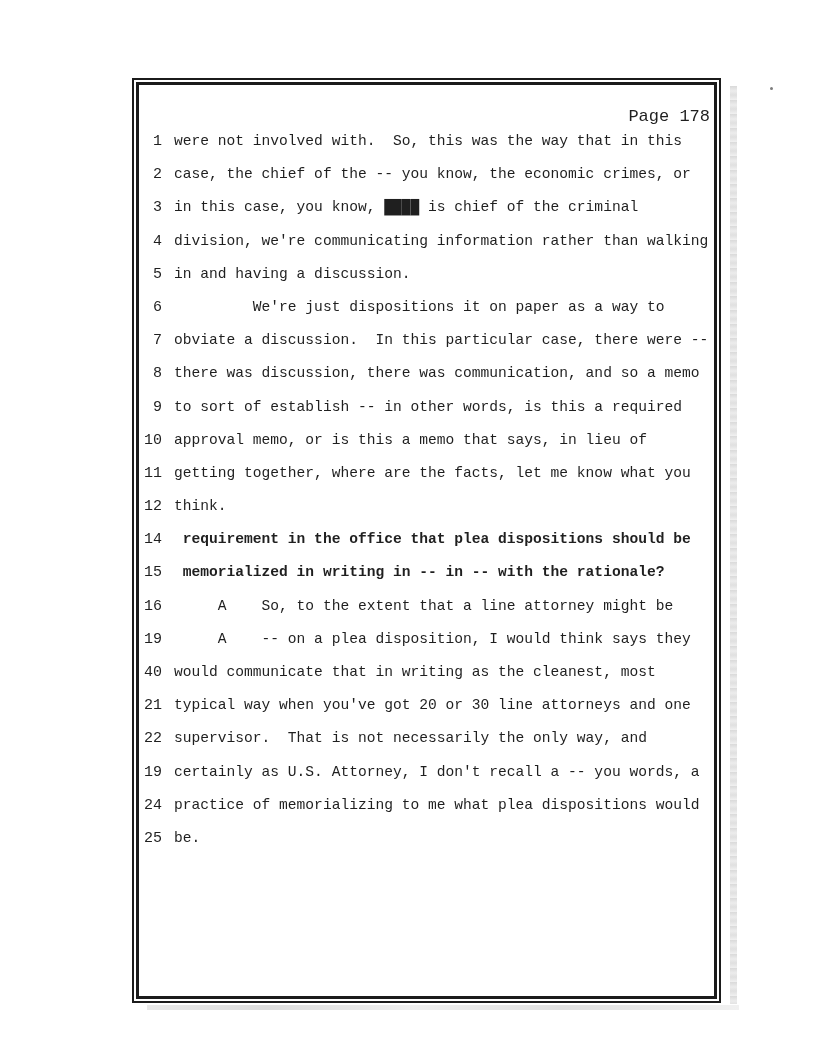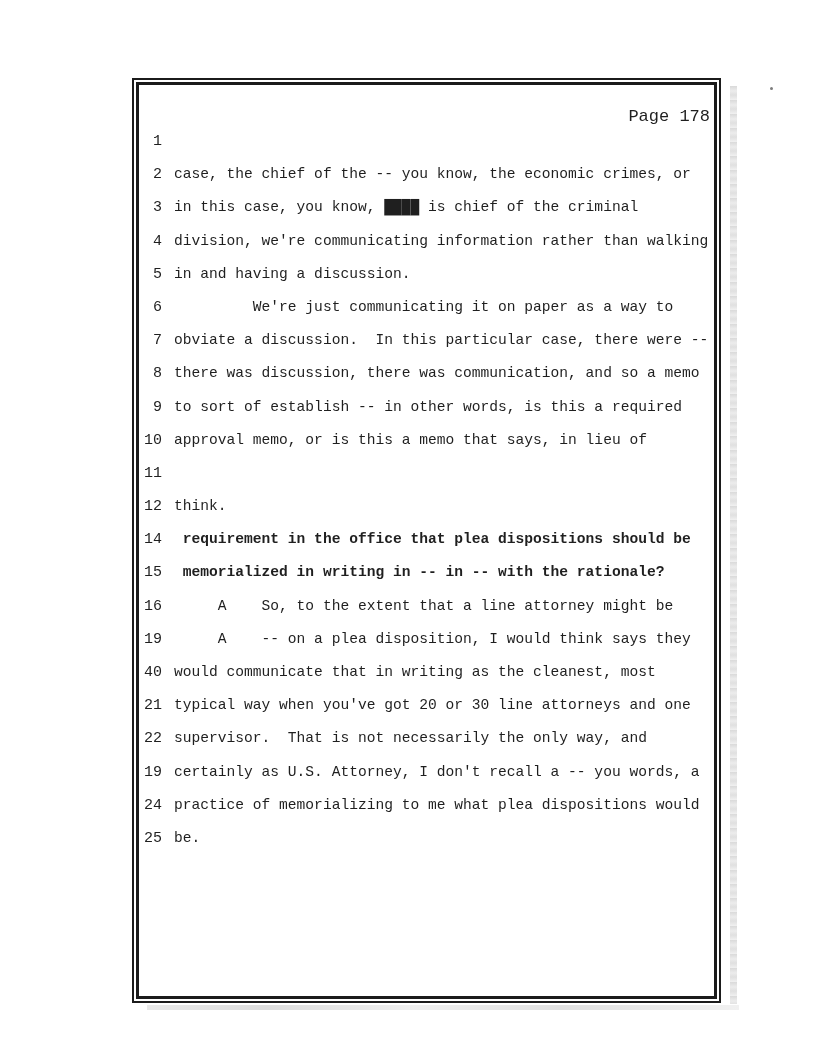--- a/index.html
+++ b/index.html
@@ -107,31 +107,31 @@
 <body>
 
 <div class="artifact-right"></div>
 <div class="artifact-bottom"></div>
 <div class="artifact-dot"></div>
 
 <div class="sheet">
   <div class="frame-inner"></div>
   <div class="page-header">Page 178</div>
   <div class="lines">
-      <div class="line"><span class="num">1</span></div>
+      <div class="line"><span class="num">1</span><span class="txt">were not involved with.  So, this was the way that in this</span></div>
       <div class="line"><span class="num">2</span><span class="txt">case, the chief of the -- you know, the economic crimes, or</span></div>
       <div class="line"><span class="num">3</span><span class="txt">in this case, you know, ████ is chief of the criminal</span></div>
       <div class="line"><span class="num">4</span><span class="txt">division, we're communicating information rather than walking</span></div>
       <div class="line"><span class="num">5</span><span class="txt">in and having a discussion.</span></div>
-      <div class="line"><span class="num">6</span><span class="txt">         We're just communicating it on paper as a way to</span></div>
+      <div class="line"><span class="num">6</span><span class="txt">         We're just dispositions it on paper as a way to</span></div>
       <div class="line"><span class="num">7</span><span class="txt">obviate a discussion.  In this particular case, there were --</span></div>
       <div class="line"><span class="num">8</span><span class="txt">there was discussion, there was communication, and so a memo</span></div>
       <div class="line"><span class="num">9</span><span class="txt">to sort of establish -- in other words, is this a required</span></div>
       <div class="line"><span class="num">10</span><span class="txt">approval memo, or is this a memo that says, in lieu of</span></div>
-      <div class="line"><span class="num">11</span></div>
+      <div class="line"><span class="num">11</span><span class="txt">getting together, where are the facts, let me know what you</span></div>
       <div class="line"><span class="num">12</span><span class="txt">think.</span></div>
       <div class="line bold"><span class="num">14</span><span class="txt"> requirement in the office that plea dispositions should be</span></div>
       <div class="line bold"><span class="num">15</span><span class="txt"> memorialized in writing in -- in -- with the rationale?</span></div>
       <div class="line"><span class="num">16</span><span class="txt">     A    So, to the extent that a line attorney might be</span></div>
       <div class="line"><span class="num">19</span><span class="txt">     A    -- on a plea disposition, I would think says they</span></div>
       <div class="line"><span class="num">40</span><span class="txt">would communicate that in writing as the cleanest, most</span></div>
       <div class="line"><span class="num">21</span><span class="txt">typical way when you've got 20 or 30 line attorneys and one</span></div>
       <div class="line"><span class="num">22</span><span class="txt">supervisor.  That is not necessarily the only way, and</span></div>
       <div class="line"><span class="num">19</span><span class="txt">certainly as U.S. Attorney, I don't recall a -- you words, a</span></div>
       <div class="line"><span class="num">24</span><span class="txt">practice of memorializing to me what plea dispositions would</span></div>

